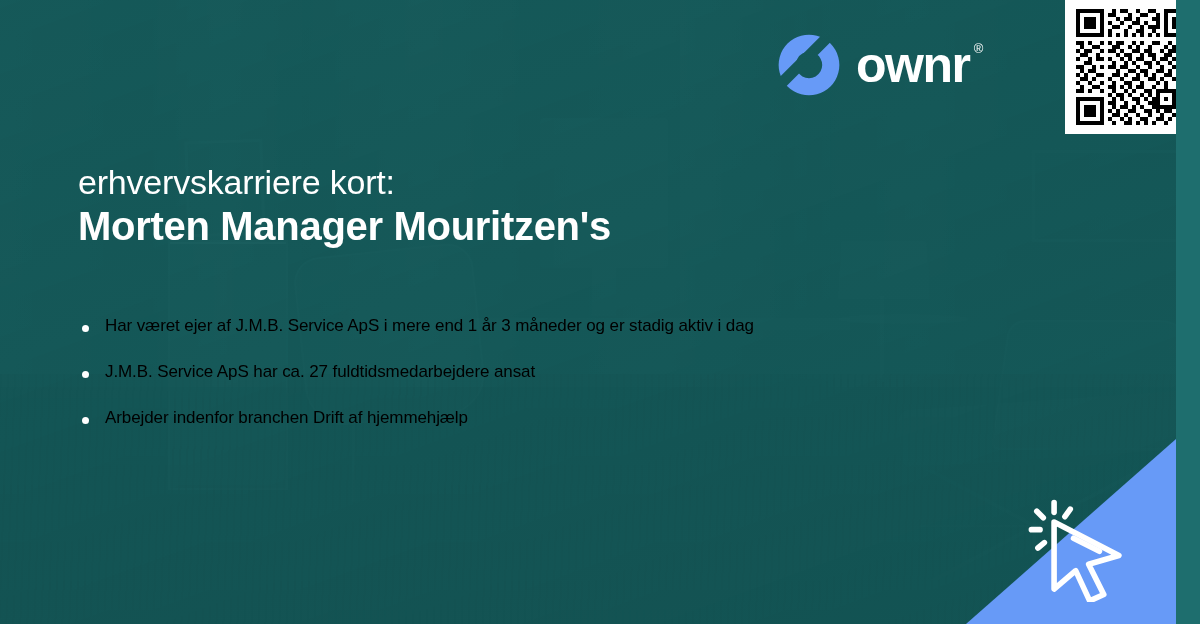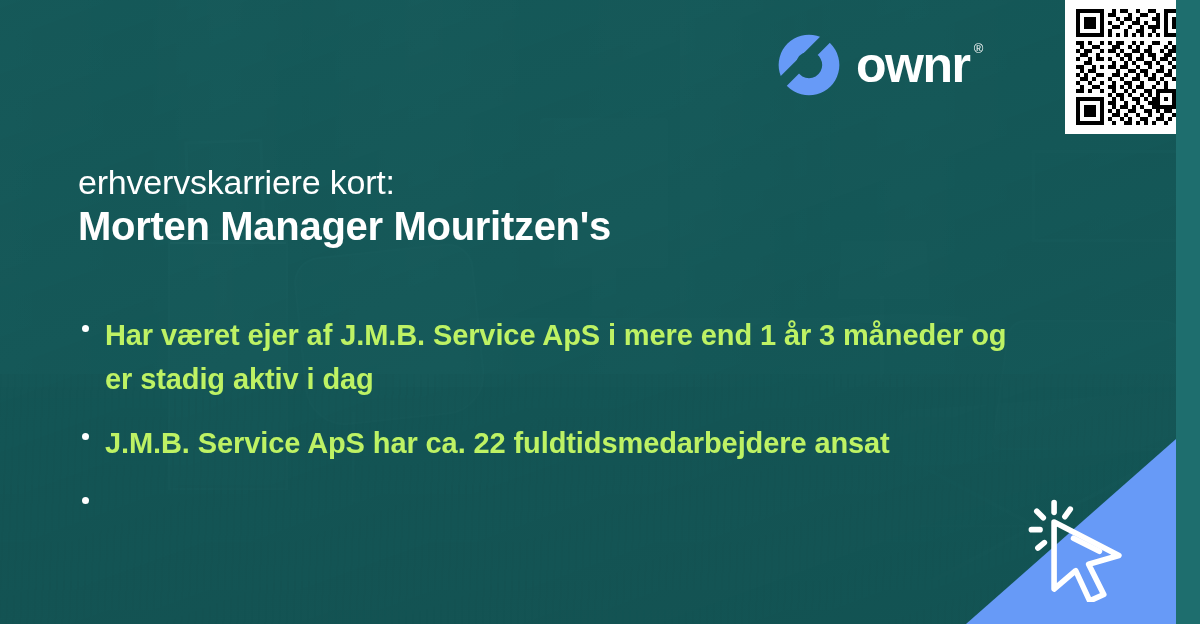--- a/index.html
+++ b/index.html
@@ -223,23 +223,23 @@
   
   #facts {
     position: absolute;
     left: 80px;
     top: 313px;
     width: 960px;
     list-style: none;
   }
   #facts li {
     position: relative;
-    color: #bef264;
-    font-size: 29px;
-    font-weight: bold;
+    color: #000000;
+    font-size: 17px;
+    font-weight: normal;
     line-height: 1.52;
     padding-left: 25px;
     margin-bottom: 20px;
     letter-spacing: -.1px;
   }
   #facts li:last-child { margin-bottom: 0; }
   #facts li .dot {
     position: absolute;
     left: 2px;
     top: 12px;
@@ -568,24 +568,25 @@
     <div id="title-line1">Morten Manager Mouritzen's</div>
   </div>
 
   <ul id="facts">
     <li>
       <span class="dot"></span>
       <span>Har været ejer af J.M.B. Service ApS i mere end 1 år 3 måneder og er stadig aktiv i dag</span>
     </li>
     <li>
       <span class="dot"></span>
-      <span>J.M.B. Service ApS har ca. 22 fuldtidsmedarbejdere ansat</span>
+      <span>J.M.B. Service ApS har ca. 27 fuldtidsmedarbejdere ansat</span>
     </li>
     <li>
       <span class="dot"></span>
+      <span>Arbejder indenfor branchen Drift af hjemmehjælp</span>
     </li>
   </ul>
 
   <div id="corner">
     <div id="corner-tri"></div>
     <svg id="cursor-icon" viewBox="0 0 100 100">
       <g fill="none" stroke="#ffffff" stroke-width="5.2" stroke-linecap="round" stroke-linejoin="round">
         <path d="M26 26 L86 57 L58 65 L72 93 L59 99 L46 71 L26 88 Z"></path>
         <path d="M44 41 L68 53"></path>
         <path d="M26 8 L26 17"></path>

